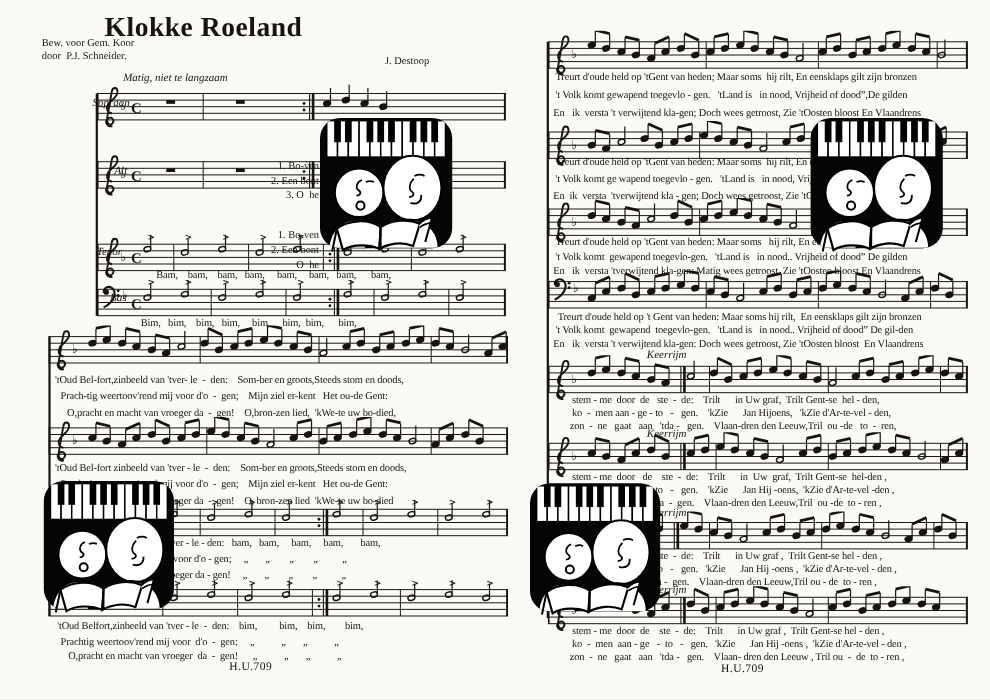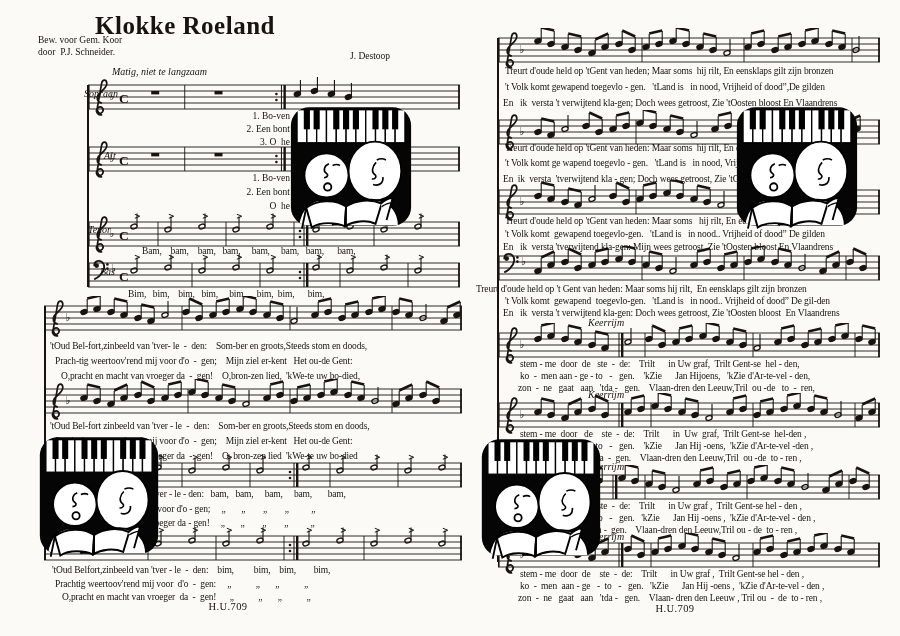--- a/index.html
+++ b/index.html
@@ -5,21 +5,21 @@
   html,body{margin:0;padding:0;background:#e8e6e0;}
   .sheet{position:relative;width:900px;height:636px;background:#fbfaf6;
          font-family:"Liberation Serif",serif;color:#17140f;overflow:hidden;}
   .t{position:absolute;white-space:pre;}
   .meta{font-size:9.5px;line-height:11px;}
   .title{position:absolute;font-weight:bold;font-size:25px;text-align:left;letter-spacing:.5px;
          font-family:"Liberation Serif",serif;}
   .tempo{position:absolute;font-style:italic;font-weight:normal;font-size:10px;white-space:pre;}
   .vl{position:absolute;font-style:italic;font-size:10px;white-space:pre;margin-left:48px;}
   .lyr{position:absolute;white-space:pre;font-size:9.5px;letter-spacing:-0.15px;line-height:11px;}
-  .cue{position:absolute;white-space:pre;font-size:9.5px;text-align:right;line-height:11px;}
+  .cue{position:absolute;white-space:pre;font-size:9.5px;text-align:right;line-height:11px;margin-top:36px;}
   .kr{position:absolute;font-style:italic;font-size:10px;z-index:2;white-space:pre;}
   .plate{position:absolute;font-size:10.5px;text-align:center;letter-spacing:.4px;}
   .staff{position:absolute;height:44px;}
   .staff svg{display:block;}
   .sysline{position:absolute;width:1.5px;background:#17140f;}
   .wm{position:absolute;z-index:6;}
 </style>
 </head>
 <body>
 
@@ -1108,23 +1108,23 @@
   <div class="lyr" style="left:505px;top:66px">Treurt d'oude held op 'tGent van heden; Maar soms  hij rilt, En eensklaps gilt zijn bronzen</div>
   <div class="lyr" style="left:505px;top:82px">'t Volk komt gewapend toegevlo - gen.   'tLand is   in nood, Vrijheid of dood”,De gilden</div>
   <div class="lyr" style="left:503px;top:98px">En   ik  versta 't verwijtend kla-gen; Doch wees getroost, Zie 'tOosten bloost En Vlaandrens</div>
 
   <div class="lyr" style="left:505px;top:143px">Treurt d'oude held op 'tGent van heden: Maar soms  hij rilt, En eensklaps gilt zijn bronzen</div>
   <div class="lyr" style="left:505px;top:158px">'t Volk komt ge wapend toegevlo - gen.   'tLand is   in nood, Vrijheid of dood” De gilden</div>
   <div class="lyr" style="left:503px;top:174px">En  ik  versta  'tverwijtend kla - gen; Doch wees getroost, Zie 'tOosten bloost En Vlaandrens</div>
 
   <div class="lyr" style="left:505px;top:216px">Treurt d'oude held op 'tGent van heden: Maar soms   hij rilt, En eensklaps gilt zijn bronzen</div>
   <div class="lyr" style="left:505px;top:229px">'t Volk komt  gewapend toegevlo-gen.   'tLand is   in nood.. Vrijheid of dood” De gilden</div>
-  <div class="lyr" style="left:503px;top:242px">En   ik  versta 'tverwijtend kla-gen: Mijn wees getroost, Zie 'tOosten bloost En Vlaandrens</div>
-
-  <div class="lyr" style="left:476px;top:284px">Treurt d'oude held op 't Gent van heden: Maar soms hij rilt,  En eensklaps gilt zijn bronzen</div>
+  <div class="lyr" style="left:503px;top:242px">En   ik  versta 'tverwijtend kla-gen: Matig wees getroost, Zie 'tOosten bloost En Vlaandrens</div>
+
+  <div class="lyr" style="left:507px;top:284px">Treurt d'oude held op 't Gent van heden: Maar soms hij rilt,  En eensklaps gilt zijn bronzen</div>
   <div class="lyr" style="left:505px;top:296px">'t Volk komt  gewapend  toegevlo-gen.   'tLand is   in nood.. Vrijheid of dood” De gil-den</div>
   <div class="lyr" style="left:503px;top:308px">En   ik  versta 't verwijtend kla-gen: Doch wees getroost, Zie 'tOosten bloost  En Vlaandrens</div>
 
   <div class="kr" style="left:588px;top:317px">Keerrijm</div>
   <div class="kr" style="left:588px;top:389px">Keerrijm</div>
   <div class="kr" style="left:588px;top:461px">Keerrijm</div>
   <div class="kr" style="left:588px;top:531px">Keerrijm</div>
 
   <div class="lyr" style="left:520px;top:359px">stem - me  door  de   ste  -  de:    Trilt      in Uw graf,  Trilt Gent-se  hel - den,</div>
   <div class="lyr" style="left:520px;top:371px">ko  -  men aan - ge - to   -   gen.    'kZie      Jan Hijoens,   'kZie d'Ar-te-vel - den,</div>

